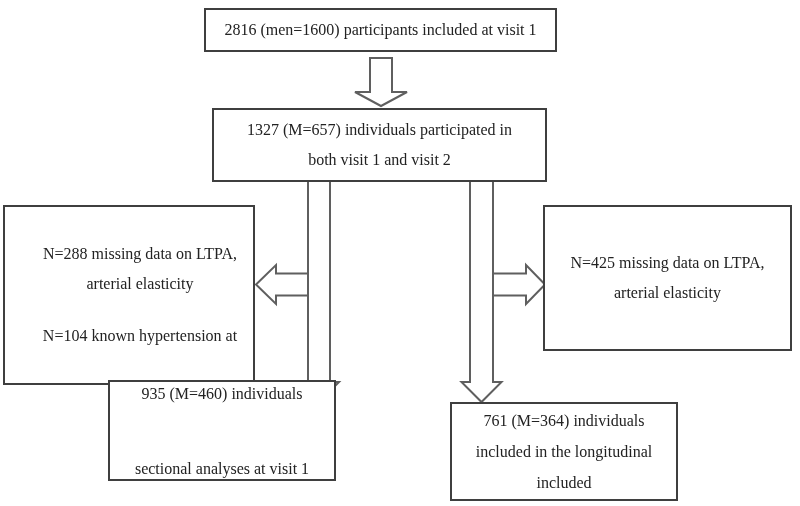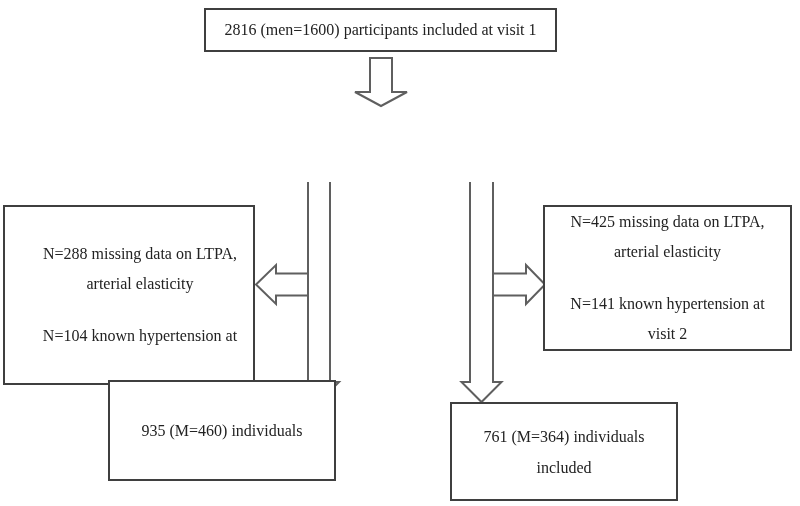--- a/index.html
+++ b/index.html
@@ -59,44 +59,46 @@
     <path d="M 493 273.5 L 526 273.5 L 526 265 L 545 284.5 L 526 304 L 526 295.5 L 493 295.5" stroke="#5f5f5f"></path>
     <path d="M 370 58 L 370 92 L 355 92 L 381 106 L 407 92 L 392 92 L 392 58 Z" stroke="#5f5f5f"></path>
     <path d="M 308 182 L 308 382 L 299 382 L 319 402 L 339 382 L 330 382 L 330 182" stroke="#5f5f5f"></path>
     <path d="M 470 182 L 470 382 L 461.5 382 L 481.5 402 L 501.5 382 L 493 382 L 493 182" stroke="#5f5f5f"></path>
   </svg>
 
   <div class="flow-box box-visit1">
     <span class="line">2816 (men=1600) participants included at visit 1</span>
   </div>
 
+  <div class="flow-box box-both-visits">
+    <span class="line">1327 (M=657) individuals participated in</span>
+    <span class="line">both visit 1 and visit 2</span>
+  </div>
 
   <div class="flow-box box-excluded-left">
     <div class="paragraph">
       <span class="line">N=288 missing data on LTPA,</span>
       <span class="line">arterial elasticity</span>
     </div>
     <div class="paragraph">
       <span class="line">N=104 known hypertension at</span>
     </div>
   </div>
 
   <div class="flow-box box-excluded-right">
     <div class="paragraph">
       <span class="line">N=425 missing data on LTPA,</span>
       <span class="line">arterial elasticity</span>
     </div>
-    <div class="paragraph">
-      <span class="line">N=141 known hypertension at</span>
-      <span class="line">visit 2</span>
-    </div>
   </div>
 
   <div class="flow-box box-cross-sectional">
     <span class="line">935 (M=460) individuals</span>
+    <span class="line">sectional analyses at visit 1</span>
   </div>
 
   <div class="flow-box box-longitudinal">
     <span class="line">761 (M=364) individuals</span>
+    <span class="line">included in the longitudinal</span>
     <span class="line">included</span>
   </div>
 
 </div>
 
 </body></html>

